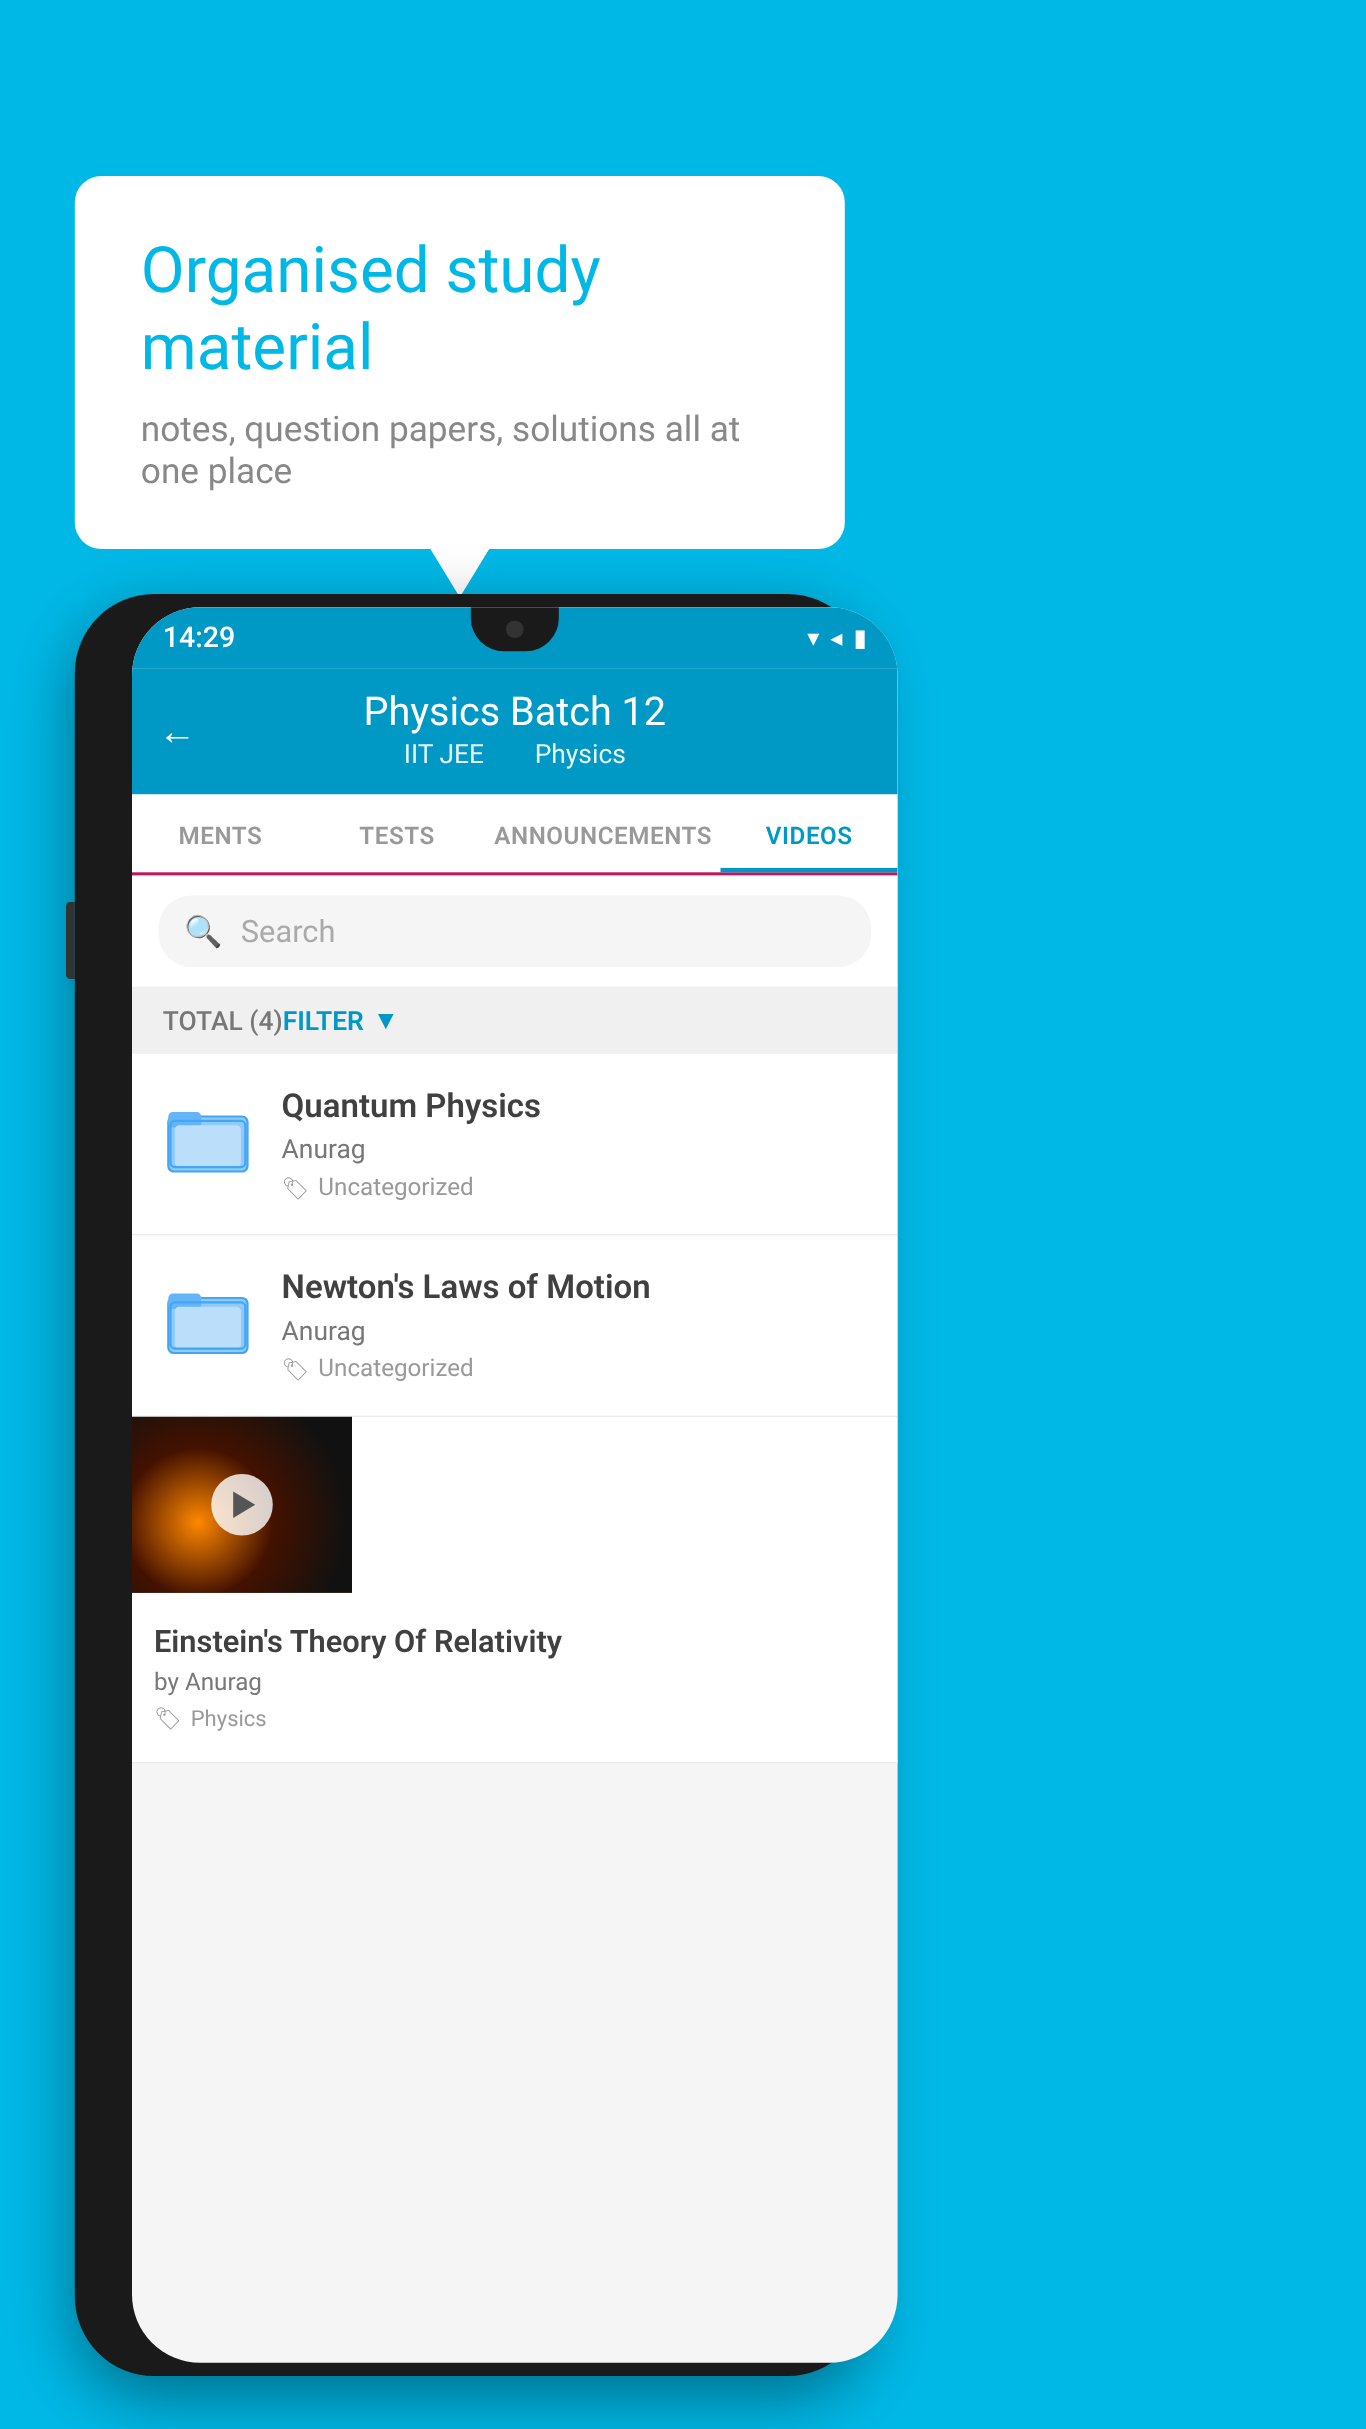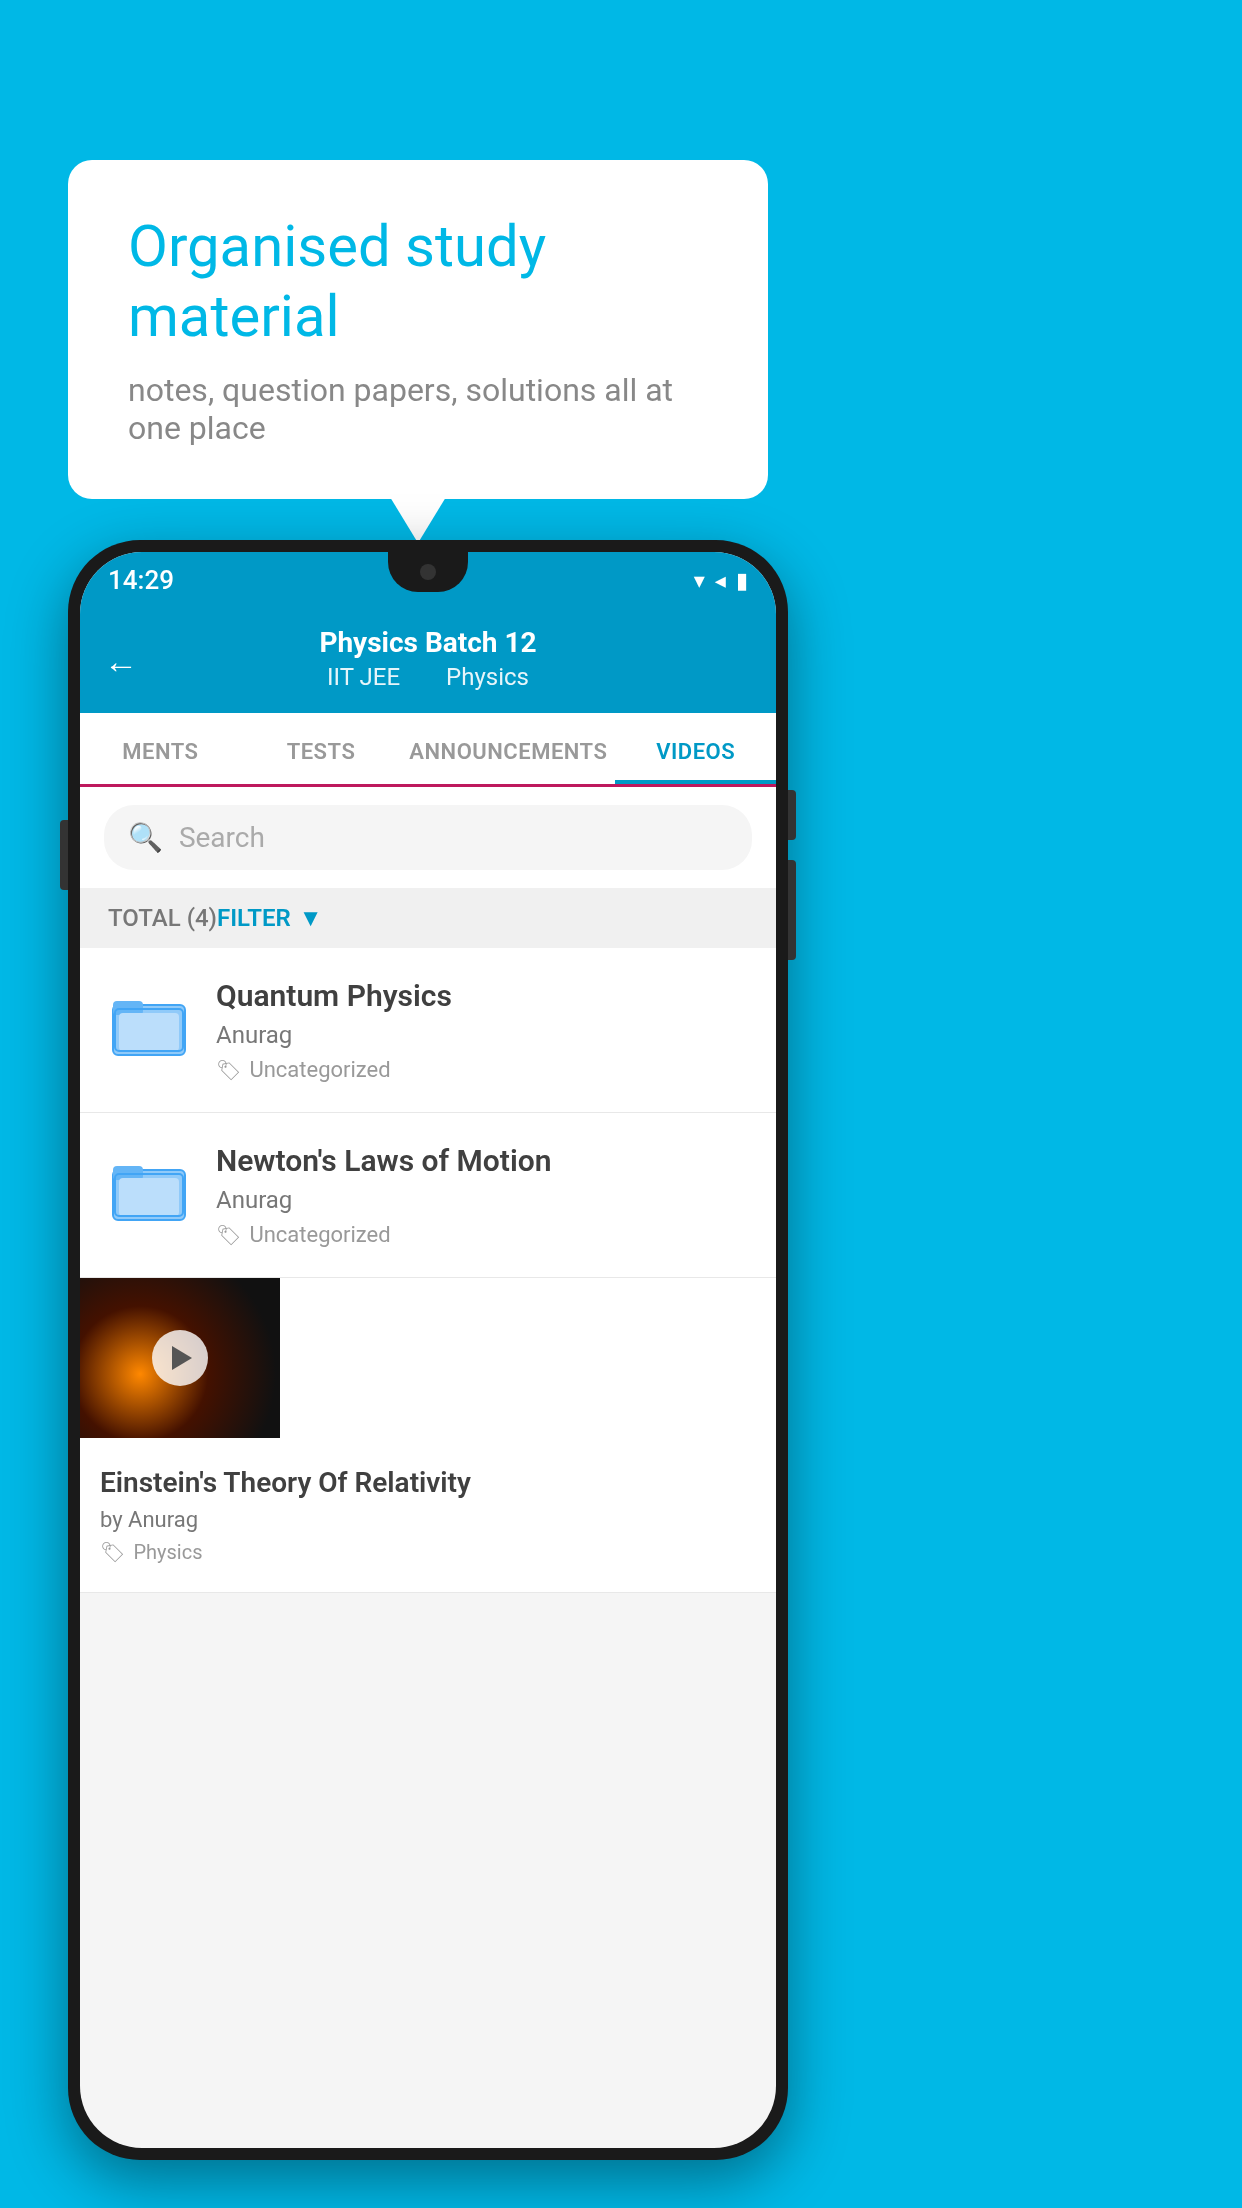--- a/index.html
+++ b/index.html
@@ -66,20 +66,21 @@
       box-shadow: 0 20px 60px rgba(0,0,0,0.4);
     }
 
     .phone-inner {
       width: 100%;
       height: 100%;
       background: #f5f5f5;
       border-radius: 62px;
       overflow: hidden;
       position: relative;
+      margin-left: 40px;
     }
 
     
     .status-bar {
       background: #0099C6;
       height: 56px;
       display: flex;
       align-items: center;
       justify-content: space-between;
       padding: 0 28px;
@@ -136,22 +137,22 @@
       position: absolute;
       left: 24px;
       top: 50%;
       transform: translateY(-50%);
       color: white;
       font-size: 34px;
     }
 
     .header-title {
       color: white;
-      font-size: 28px;
-      font-weight: 700;
+      font-size: 36px;
+      font-weight: 400;
     }
 
     .header-subtitle {
       color: rgba(255,255,255,0.9);
       font-size: 24px;
       margin-top: 4px;
     }
 
     .header-subtitle span {
       margin: 0 10px;

